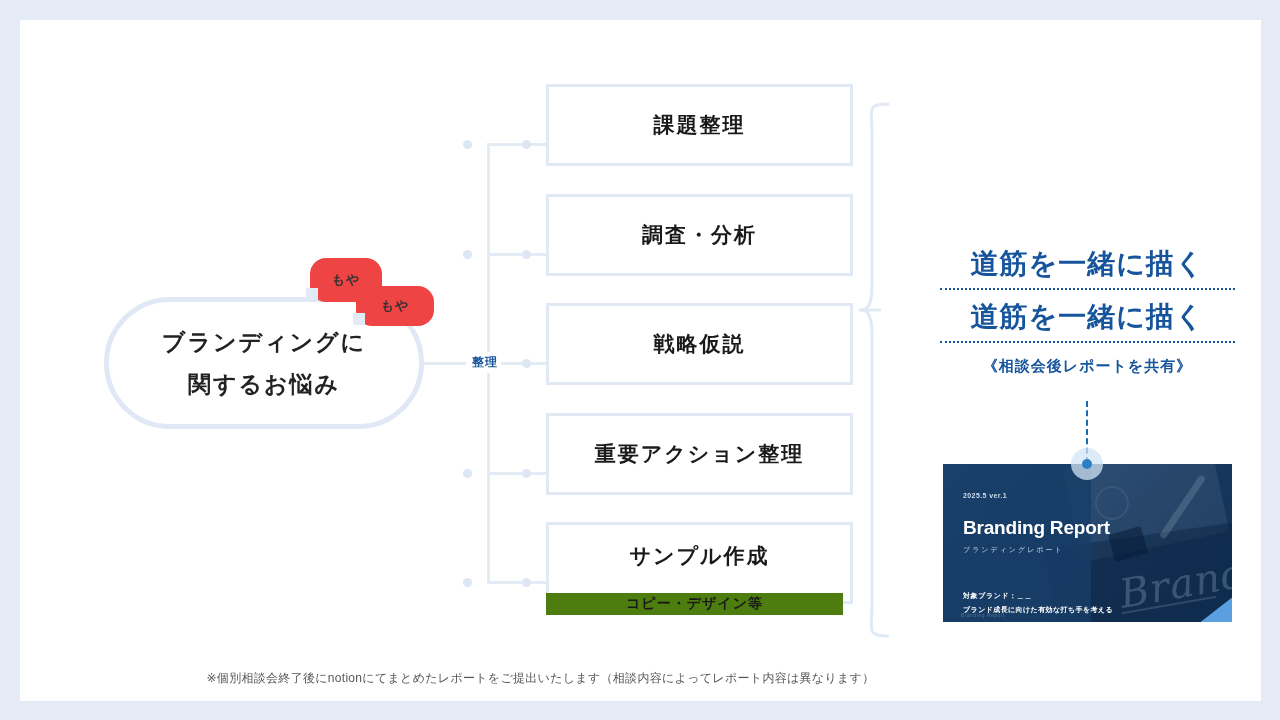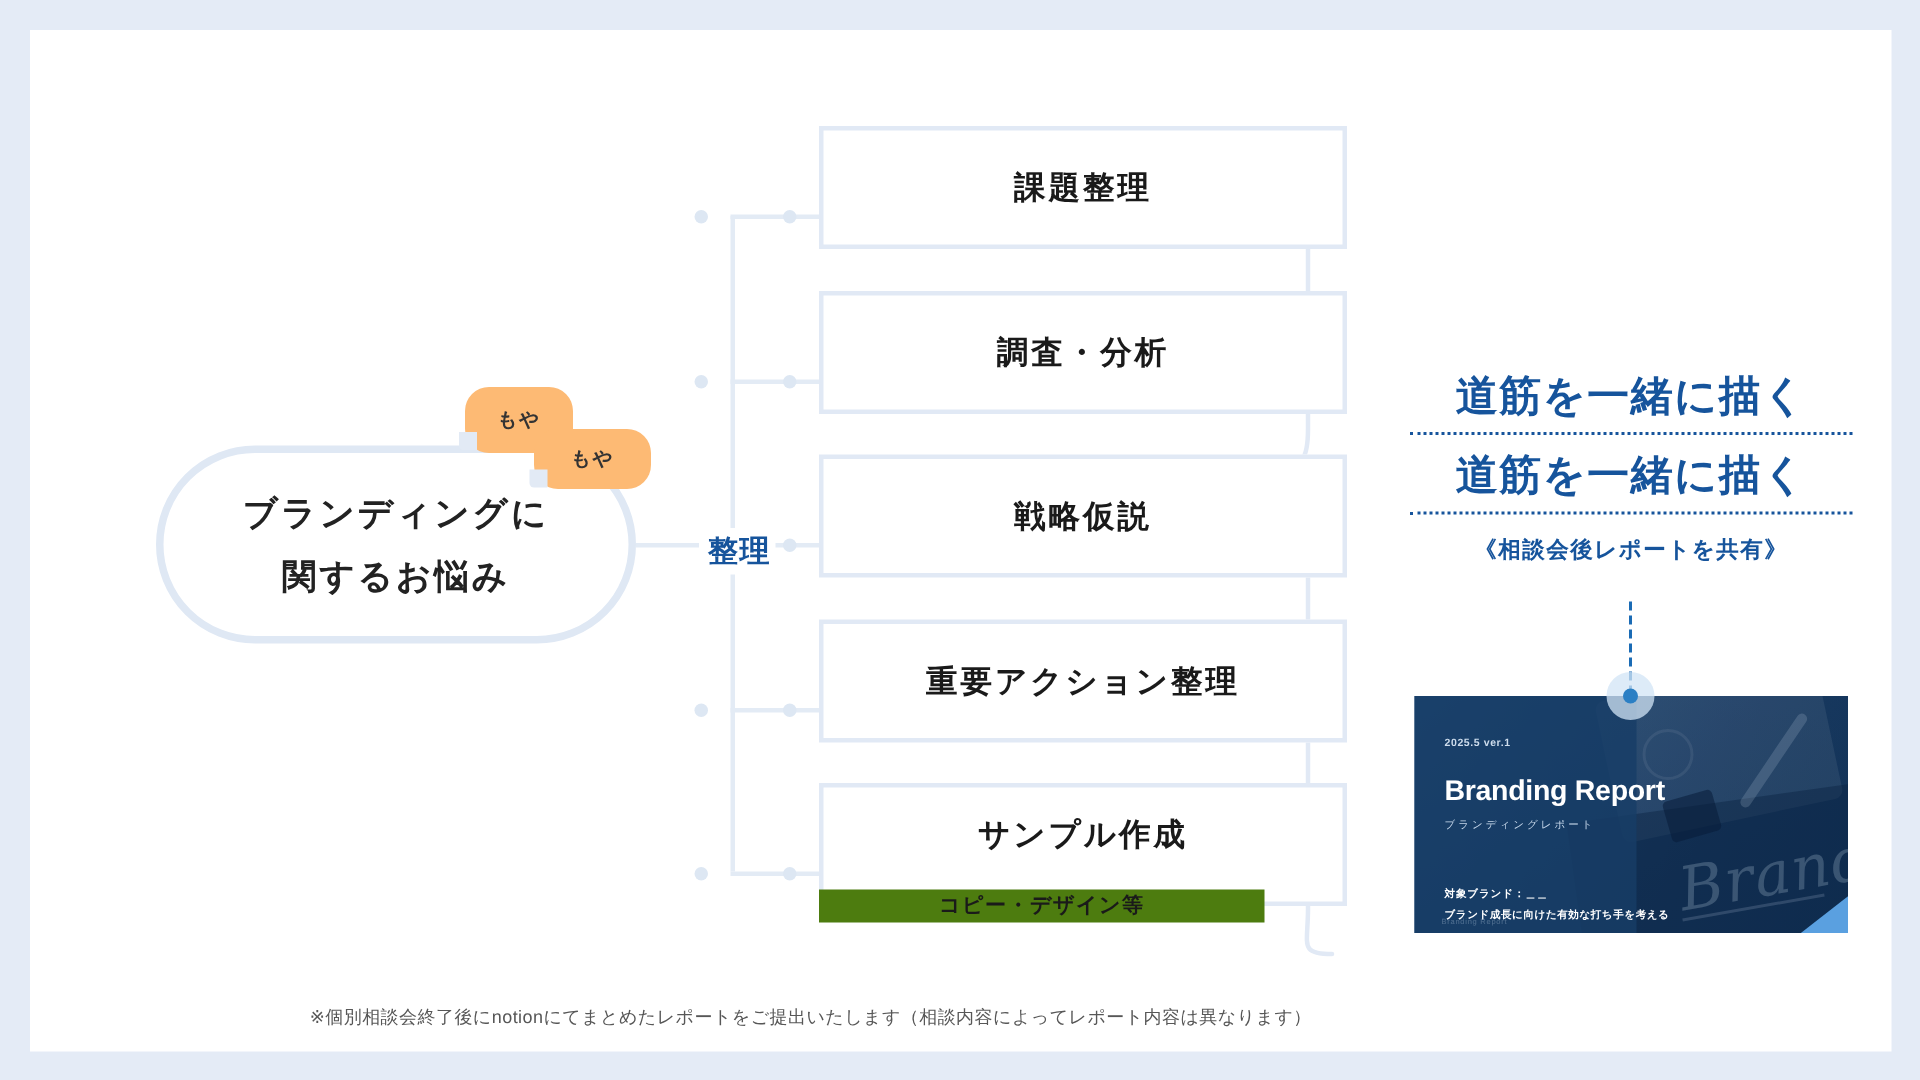--- a/index.html
+++ b/index.html
@@ -51,21 +51,21 @@
     font-size: 23px;
     font-weight: bold;
     letter-spacing: 2px;
     line-height: 42px;
     white-space: nowrap;
   }
 
   
   .moya {
     position: absolute;
-    background: #fdba74;
+    background: #ef4444;
     display: flex;
     align-items: center;
     justify-content: center;
     color: #333333;
     font-size: 13px;
     font-weight: bold;
     letter-spacing: 1px;
     z-index: 5;
   }
   #moya-1 {
@@ -125,33 +125,33 @@
     width: 42px;
     height: 3px;
     background: #e3ebf5;
     z-index: 2;
   }
   #seiri-label {
     position: absolute;
     left: 449px;
     top: 332px;
     color: #16549c;
-    font-size: 20px;
+    font-size: 12px;
     font-weight: bold;
     letter-spacing: 1px;
     background: #ffffff;
     padding: 2px 3px;
     z-index: 6;
   }
 
   
   .step-box {
     position: absolute;
     left: 526px;
-    width: 352px;
+    width: 307px;
     height: 82px;
     border: 3px solid #e1e9f5;
     background: #ffffff;
     box-sizing: border-box;
     display: flex;
     align-items: center;
     justify-content: center;
     z-index: 3;
   }
   .step-box .title {

